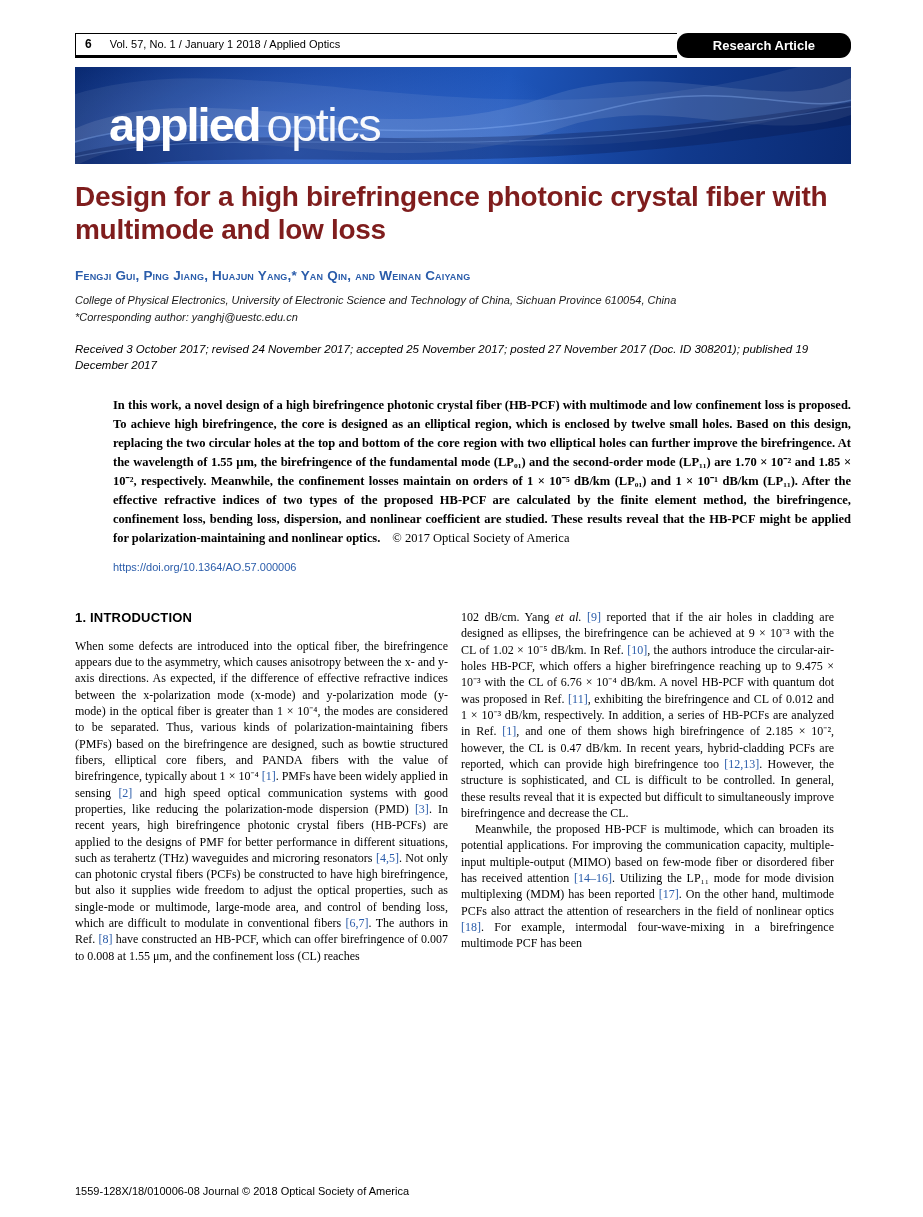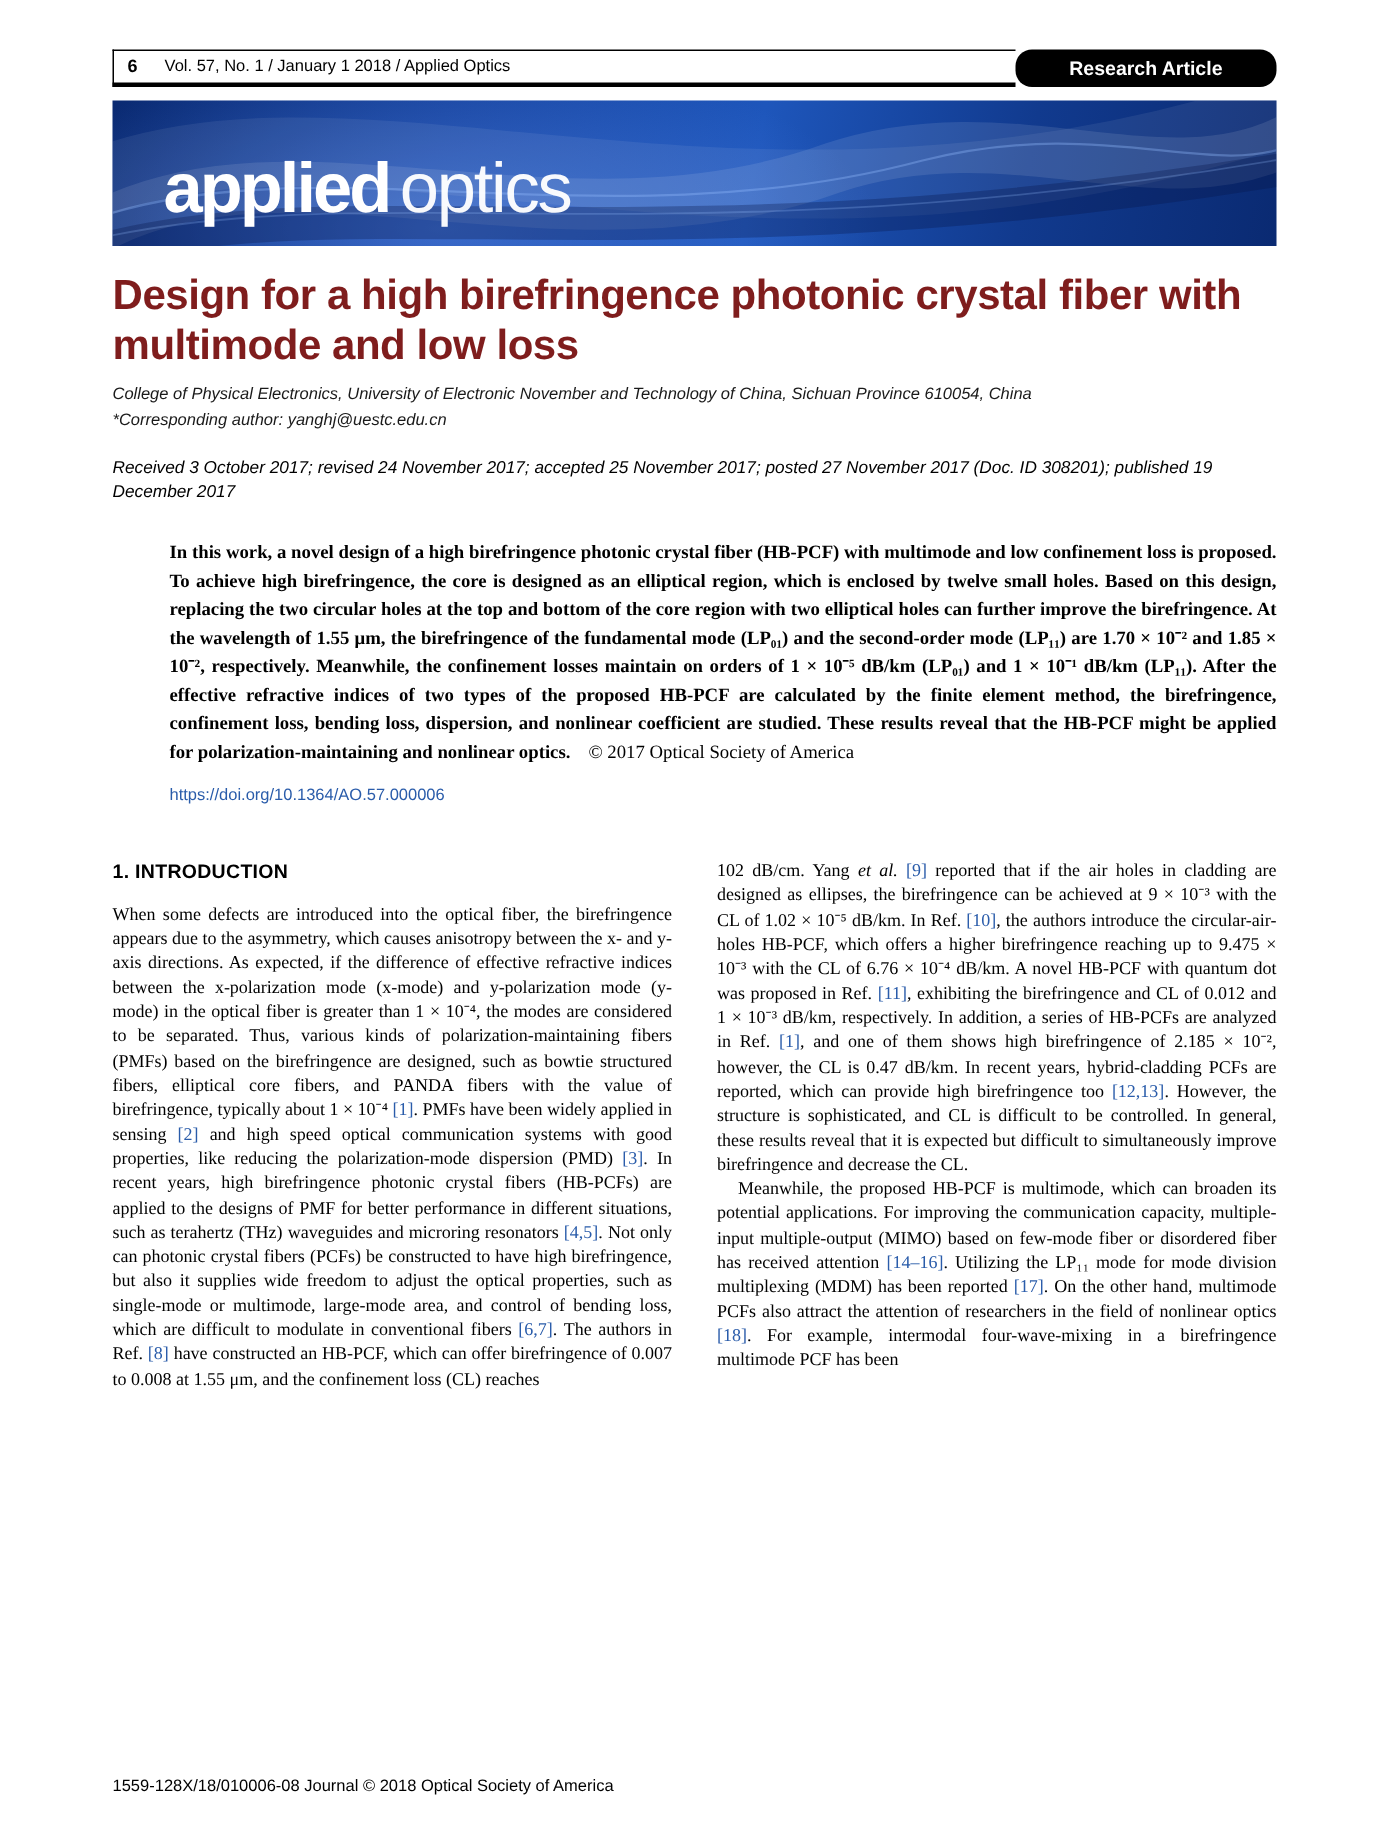--- a/index.html
+++ b/index.html
@@ -73,21 +73,21 @@
     font-family: "Liberation Sans", sans-serif; font-size: 10.8px; line-height: 1.5;
   }
   .ocis-label { font-weight: bold; font-style: italic; margin-right: 4px; }
   .doi {
     display: block; margin: 13px 0 17px 38px;
     font-family: "Liberation Sans", sans-serif; font-size: 11px;
     color: #2a5caa; text-decoration: none; cursor: pointer;
   }
 
   
-  .columns { display: flex; gap: 30px; margin-top: 36px; }
+  .columns { display: flex; gap: 13px; margin-top: 36px; }
   .col { width: 373px; font-size: 12px; line-height: 1.36; text-align: justify; }
   .col h2 {
     font-family: "Liberation Sans", sans-serif; font-size: 13px; font-weight: bold;
     letter-spacing: 0.2px; margin: 0 0 11px 0;
   }
   .col p { margin: 0; }
   .col p.indent { text-indent: 14px; }
   .cite { color: #2a5caa; cursor: pointer; }
 
   
@@ -115,21 +115,22 @@
         <path d="M-10,55 C170,-15 430,125 786,5" fill="none" stroke="rgba(255,255,255,0.07)" stroke-width="46"></path>
         <path d="M-10,85 C120,15 300,110 480,45 C600,5 700,70 786,25" fill="none" stroke="rgba(255,255,255,0.10)" stroke-width="34"></path>
         <path d="M-10,100 C160,55 360,115 786,45" fill="none" stroke="rgba(6,20,70,0.30)" stroke-width="22"></path>
         <path d="M-10,78 C140,28 330,96 540,40 C660,10 730,52 786,30" fill="none" stroke="rgba(150,190,255,0.35)" stroke-width="1.5"></path>
         <path d="M-10,92 C180,50 380,108 786,38" fill="none" stroke="rgba(150,190,255,0.25)" stroke-width="1.2"></path>
       </svg>
       <div class="logo"><span class="logo-bold">applied</span><span class="logo-light">optics</span></div>
     </div>
 
     <h1 class="title">Design for a high birefringence photonic crystal fiber with multimode and low loss</h1>
-    <div class="affiliation">College of Physical Electronics, University of Electronic November and Technology of China, Sichuan Province 610054, China</div>
+    <div class="authors">Fengji Gui, Ping Jiang, Huajun Yang,* Yan Qin, and Weinan Caiyang</div>
+    <div class="affiliation">College of Physical Electronics, University of Electronic Science and Technology of China, Sichuan Province 610054, China</div>
     <div class="corresponding">*Corresponding author: yanghj@uestc.edu.cn</div>
     <div class="history">Received 3 October 2017; revised 24 November 2017; accepted 25 November 2017; posted 27 November 2017 (Doc. ID 308201); published 19 December 2017</div>
 
     <p class="abstract"><span>In this work, a novel design of a high birefringence photonic crystal fiber (HB-PCF) with multimode and low confinement loss is proposed. To achieve high birefringence, the core is designed as an elliptical region, which is enclosed by twelve small holes. Based on this design, replacing the two circular holes at the top and bottom of the core region with two elliptical holes can further improve the birefringence. At the wavelength of 1.55 μm, the birefringence of the fundamental mode (LP₀₁) and the second-order mode (LP₁₁) are 1.70 × 10⁻² and 1.85 × 10⁻², respectively. Meanwhile, the confinement losses maintain on orders of 1 × 10⁻⁵ dB/km (LP₀₁) and 1 × 10⁻¹ dB/km (LP₁₁). After the effective refractive indices of two types of the proposed HB-PCF are calculated by the finite element method, the birefringence, confinement loss, bending loss, dispersion, and nonlinear coefficient are studied. These results reveal that the HB-PCF might be applied for polarization-maintaining and nonlinear optics.</span><span class="copyright">© 2017 Optical Society of America</span></p>
 
 
     <a class="doi">https://doi.org/10.1364/AO.57.000006</a>
 
     <div class="columns">
       <div class="col">

